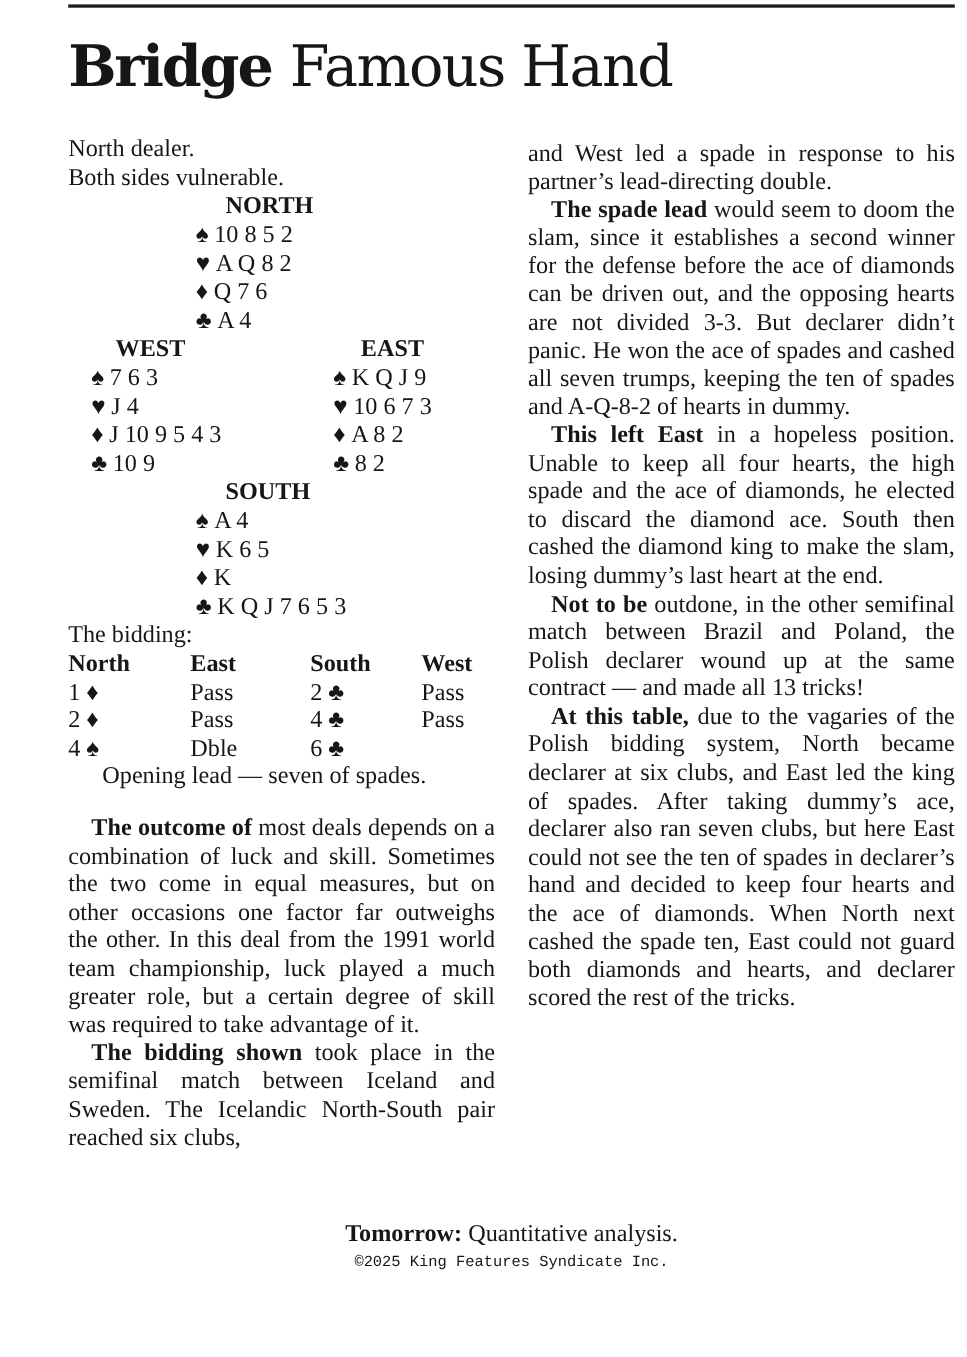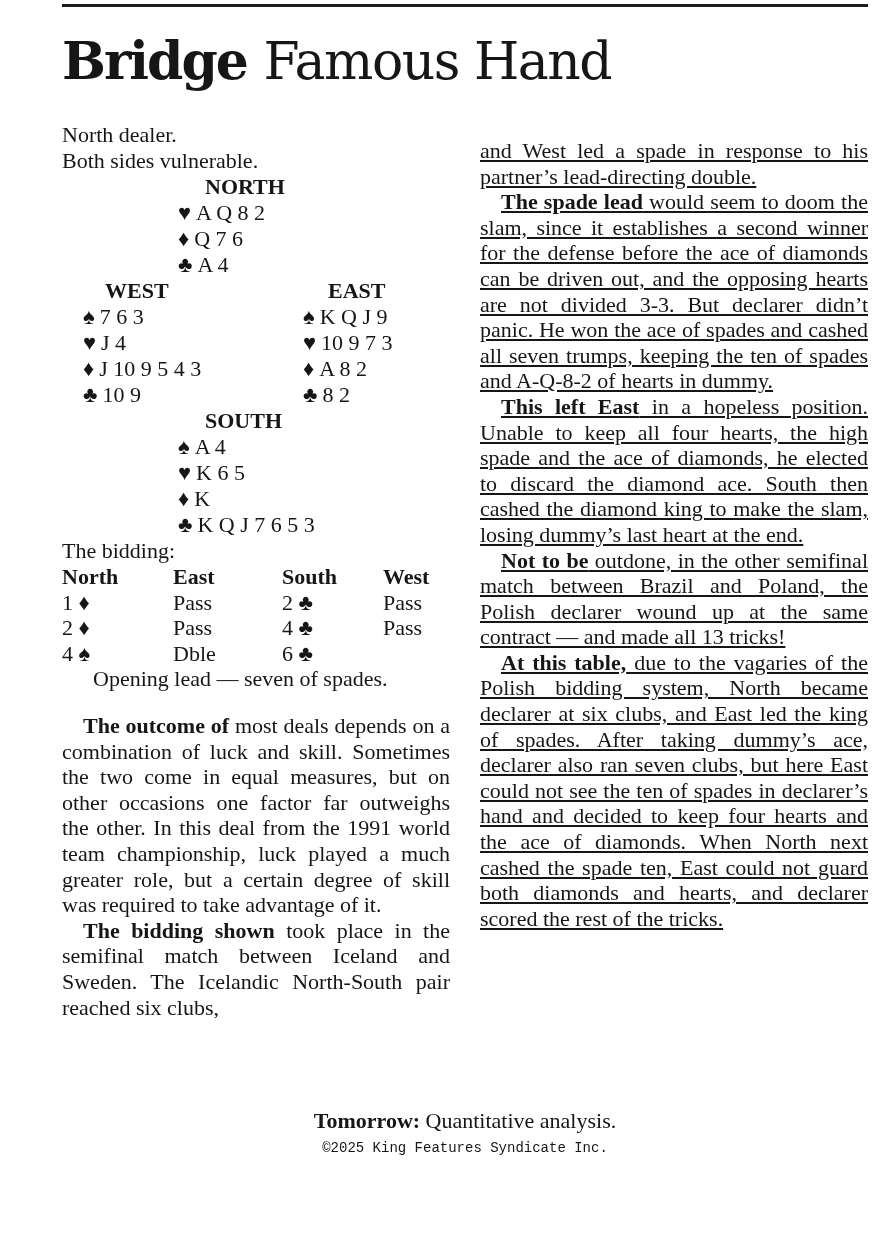--- a/index.html
+++ b/index.html
@@ -48,21 +48,21 @@
   .bid-grid {
     display: grid;
     grid-template-columns: 111px 109px 101px 1fr;
     line-height: 25.5px;
   }
   .bid-h { font-weight: bold; }
   .opening-lead { line-height: 26px; margin-left: 31px; }
 
   
   .body-text { margin-top: 21px; }
-  .col-right .body-text { margin-top: 16px; text-decoration: underline; }
+  .col-right .body-text { margin-top: 4px; }
   .body-text p { text-align: justify; text-indent: 21px; }
   .body-text p.no-indent { text-indent: 0; }
   .lead-in { font-weight: bold; }
 
   
   .footer {
     position: absolute; left: 62px; top: 1106px; width: 806px;
     text-align: center;
   }
   .tomorrow { font-size: 22px; line-height: 30px; }
@@ -83,37 +83,38 @@
   <div class="columns">
 
     <div class="col col-left">
 
       <div class="deal">
         <div class="deal-info">North dealer.</div>
         <div class="deal-info">Both sides vulnerable.</div>
 
         <div class="hand ns-hand">
           <div class="hand-label">NORTH</div>
+          <div class="suit-line"><span class="suit-sym">♠</span><span>10 8 5 2</span></div>
           <div class="suit-line"><span class="suit-sym">♥</span><span>A Q 8 2</span></div>
           <div class="suit-line"><span class="suit-sym">♦</span><span>Q 7 6</span></div>
           <div class="suit-line"><span class="suit-sym">♣</span><span>A 4</span></div>
         </div>
 
         <div class="ew-row">
           <div class="hand west-hand">
             <div class="hand-label">WEST</div>
             <div class="suit-line"><span class="suit-sym">♠</span><span>7 6 3</span></div>
             <div class="suit-line"><span class="suit-sym">♥</span><span>J 4</span></div>
             <div class="suit-line"><span class="suit-sym">♦</span><span>J 10 9 5 4 3</span></div>
             <div class="suit-line"><span class="suit-sym">♣</span><span>10 9</span></div>
           </div>
           <div class="hand east-hand">
             <div class="hand-label">EAST</div>
             <div class="suit-line"><span class="suit-sym">♠</span><span>K Q J 9</span></div>
-            <div class="suit-line"><span class="suit-sym">♥</span><span>10 9 7 3</span></div>
+            <div class="suit-line"><span class="suit-sym">♥</span><span>10 6 7 3</span></div>
             <div class="suit-line"><span class="suit-sym">♦</span><span>A 8 2</span></div>
             <div class="suit-line"><span class="suit-sym">♣</span><span>8 2</span></div>
           </div>
         </div>
 
         <div class="hand ns-hand">
           <div class="hand-label">SOUTH</div>
           <div class="suit-line"><span class="suit-sym">♠</span><span>A 4</span></div>
           <div class="suit-line"><span class="suit-sym">♥</span><span>K 6 5</span></div>
           <div class="suit-line"><span class="suit-sym">♦</span><span>K</span></div>

